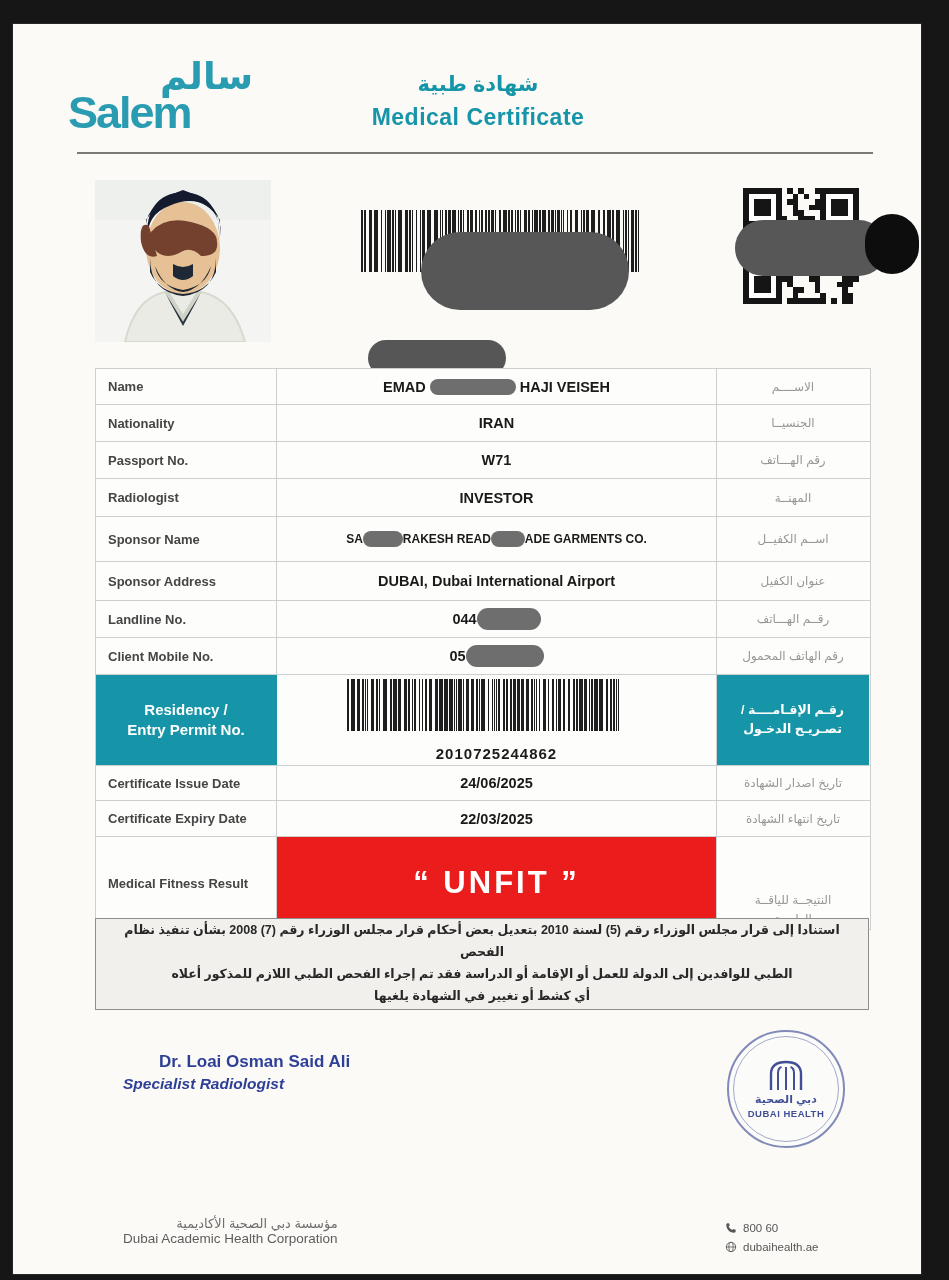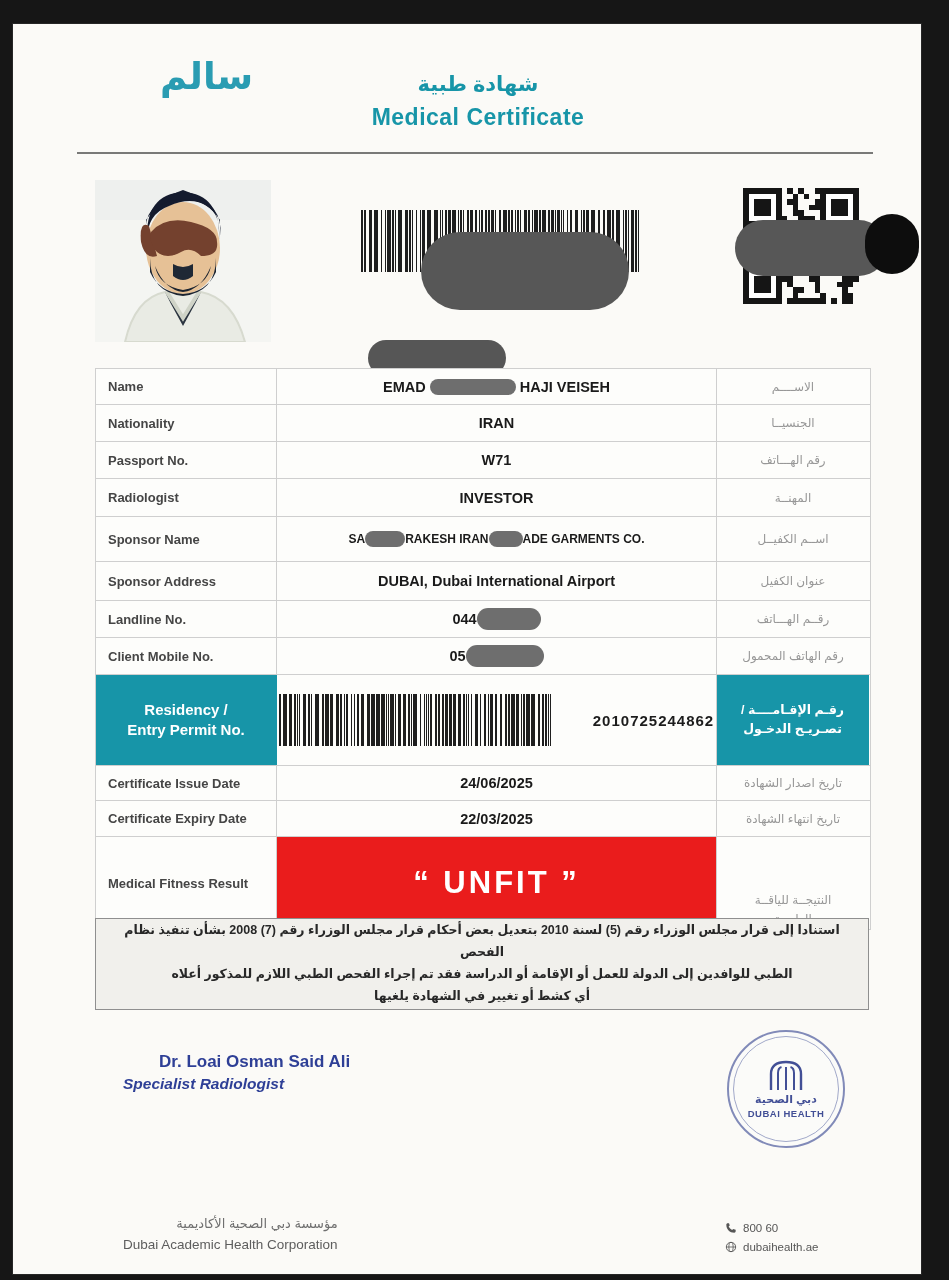--- a/index.html
+++ b/index.html
@@ -49,21 +49,21 @@
   .tr{display:flex;border-bottom:1px solid var(--line);}
   .tr:last-child{border-bottom:none;}
   .td{display:flex;align-items:center;text-align:center;}
   .td+.td{border-left:0;}
   .c1{width:181px;padding-left:12px;font-size:13px;font-weight:bold;color:var(--label);border-right:1px solid var(--line);}
   .c2{width:440px;justify-content:center;font-size:14.5px;font-weight:bold;color:var(--ink);text-align:center;border-right:1px solid var(--line);}
   .c3{width:152px;justify-content:center;font-size:12px;color:var(--arab);text-align:center;}
   .tealcell{background:var(--teal);color:#fff !important;justify-content:center;text-align:center;padding-left:0 !important;border-right:1px solid var(--teal) !important;}
   .permit-en{font-size:15px;font-weight:bold;line-height:1.35;}
   .permit-ar{font-size:12.5px;font-weight:bold;line-height:1.5;}
-  .permit-mid{flex-direction:row;justify-content:center;gap:14px;}
+  .permit-mid{flex-direction:column;justify-content:center;gap:14px;}
   .bc2{width:300px;height:52px;}
   .bc2num{font-size:15px;font-weight:bold;color:#1c1c1c;letter-spacing:1px;}
   .unfit{background:var(--red);width:100%;height:100%;display:flex;align-items:center;justify-content:center;
          color:#fff;font-size:31px;font-weight:bold;letter-spacing:3px;}
   .ar2l{line-height:1.6;align-items:flex-end;}
 
   
   .note{left:82px;top:894px;width:774px;height:92px;border:1px solid #8f8f8f;background:#f1f0ec;
         display:flex;align-items:center;justify-content:center;}
   .note .inner{direction:rtl;text-align:center;font-size:12.5px;font-weight:bold;color:#272727;line-height:1.75;padding:4px 14px;}
@@ -76,33 +76,34 @@
   
   .seal{left:714px;top:1006px;width:118px;height:118px;border:2px solid #7781b3;border-radius:50%;
         display:flex;flex-direction:column;align-items:center;justify-content:center;gap:2px;opacity:.92;background:#fcfcfa;}
   .seal .ring{position:absolute;inset:4px;border:1px solid #9aa2c6;border-radius:50%;}
   .seal .s-ar{font-size:11px;font-weight:bold;color:var(--seal);}
   .seal .s-en{font-size:9.5px;font-weight:bold;color:var(--seal);letter-spacing:.5px;}
 
   
   .f-left{left:110px;top:1192px;color:#6f6f6f;}
   .f-left .a{font-size:13px;direction:rtl;}
-  .f-left .e{font-size:13.5px;margin-top:6px;color:#5d5d5d;text-align:right;}
+  .f-left .e{font-size:13.5px;color:#5d5d5d;text-align:right;}
   .f-right{left:712px;top:1198px;color:#565656;font-size:11.5px;}
   .f-right .row{display:flex;align-items:center;gap:6px;margin-bottom:7px;}
   .icn{width:12px;height:12px;flex:0 0 auto;}
 </style>
 </head>
 <body>
 
 <div class="canvas">
   <div class="page">
 
     <div class="abs brand">
       <div class="ar">سالم</div>
+      <div class="en">Salem</div>
     </div>
     <div class="abs titleblk">
       <div class="t-ar">شهادة طبية</div>
       <div class="t-en">Medical Certificate</div>
     </div>
     <div class="abs hline"></div>
 
     <div class="abs photo">
       <svg viewBox="0 0 176 162" width="176" height="162">
         <rect width="176" height="162" fill="#f4f5f2"></rect>
@@ -388,21 +389,21 @@
         <div class="td c1">Radiologist</div>
         <div class="td c2">INVESTOR</div>
         <div class="td c3" dir="rtl">المهنــة</div>
       </div>
 
       <div class="tr" style="height:45px">
         <div class="td c1">Sponsor Name</div>
         <div class="td c2" style="font-size:12px">
           <span>SA</span>
             <span class="rin" style="width:40px"></span>
-            <span>RAKESH IRAN</span>
+            <span>RAKESH READ</span>
             <span class="rin" style="width:34px"></span>
             <span>ADE GARMENTS CO.</span>
         </div>
         <div class="td c3" dir="rtl">اســم الكفيــل</div>
       </div>
 
       <div class="tr" style="height:39px">
         <div class="td c1">Sponsor Address</div>
         <div class="td c2">DUBAI, Dubai International Airport</div>
         <div class="td c3" dir="rtl">عنوان الكفيل</div>

